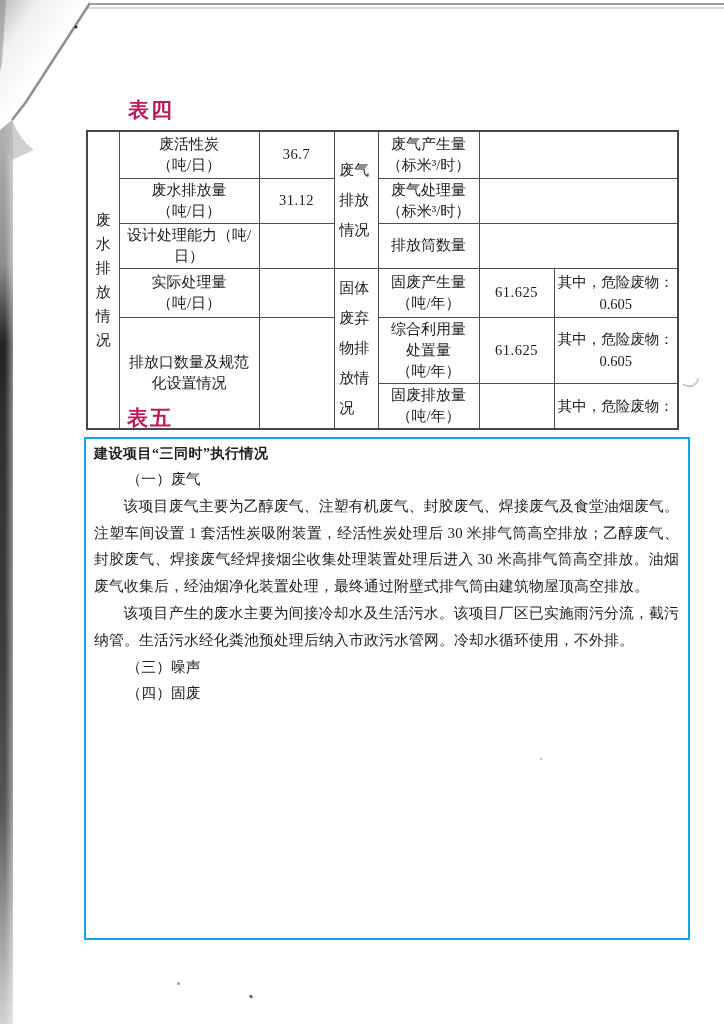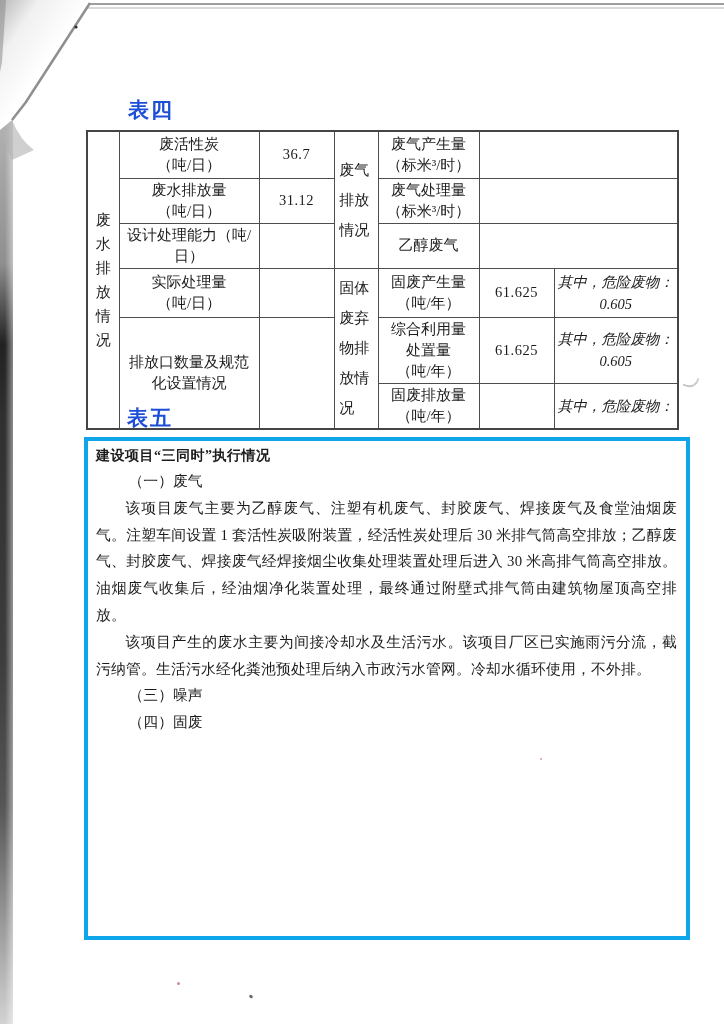--- a/index.html
+++ b/index.html
@@ -24,46 +24,46 @@
   .squiggle{
     position:absolute;left:684px;top:376px;width:12px;height:10px;
     border-bottom:2px solid #c2c2c2;border-right:2px solid #cccccc;
     border-bottom-right-radius:10px;transform:rotate(18deg);
   }
   .speck-red{position:absolute;left:177px;top:982px;width:3px;height:3px;background:#c98f8f;border-radius:50%;}
   .speck-dark{position:absolute;left:249px;top:995px;width:4px;height:3px;background:#6b6b6b;border-radius:50%;transform:rotate(40deg);}
   .speck-red2{position:absolute;left:540px;top:758px;width:2px;height:2px;background:#d0a0a0;border-radius:50%;}
 
   
-  .tbl-title{position:absolute;font-size:21px;font-weight:bold;letter-spacing:2px;color:#1d4ed8;}
+  .tbl-title{position:absolute;font-size:21px;font-weight:bold;letter-spacing:2px;color:#be185d;}
   #t4-title{left:128px;top:96px;}
   #t5-title{left:127px;top:404px;}
 
   
   .t4{
     position:absolute;left:86px;top:130px;
     border-collapse:collapse;table-layout:fixed;
     border:2px solid #454545;
   }
   .t4 td{
     border:1.5px solid #4d4d4d;
     text-align:center;vertical-align:middle;
     font-size:15px;line-height:21px;
     padding:1px 2px;white-space:pre-line;
     overflow:hidden;
   }
   .t4 td.num{font-size:14.5px;letter-spacing:0.5px;}
-  .t4 td.note{font-size:14.5px;line-height:22px;font-style:italic;}
+  .t4 td.note{font-size:14.5px;line-height:22px;}
   .vcol1{display:inline-block;width:1.15em;word-break:break-all;line-height:24px;text-align:center;}
   .vcol2{display:inline-block;width:2.25em;word-break:break-all;line-height:30px;text-align:left;}
 
   
   .box5{
     position:absolute;left:84px;top:437px;width:606px;height:503px;
-    box-sizing:border-box;border:4px solid #0ea5e9;
+    box-sizing:border-box;border:2px solid #0ea5e9;
     padding:3px 9px 0 8px;overflow:hidden;
   }
   .box5 .hdr{font-size:14px;font-weight:bold;line-height:24px;letter-spacing:0.5px;}
   .box5 .sec-h{font-size:14.8px;line-height:26.8px;text-indent:2.2em;}
   .box5 p.body{margin:0;font-size:14.8px;line-height:26.8px;text-align:justify;text-indent:2em;letter-spacing:0.2px;}
 </style>
 </head>
 <body>
 
 <div class="top-line1"></div>
@@ -121,21 +121,21 @@
 （吨/日）</td>
     <td class="num">31.12</td>
     <td>废气处理量
 （标米³/时）</td>
     <td colspan="2" class="num"></td>
   </tr>
   <tr style="height:38px">
     <td>设计处理能力（吨/
 日）</td>
     <td class="num"></td>
-    <td>乙醇废气</td>
+    <td>排放筒数量</td>
     <td colspan="2" class="num"></td>
   </tr>
   <tr style="height:49px">
     <td>实际处理量
 （吨/日）</td>
     <td class="num"></td>
     <td rowspan="3"><span class="vcol2">固体废弃物排放情况</span></td>
     <td>固废产生量
 （吨/年）</td>
     <td class="num">61.625</td>

